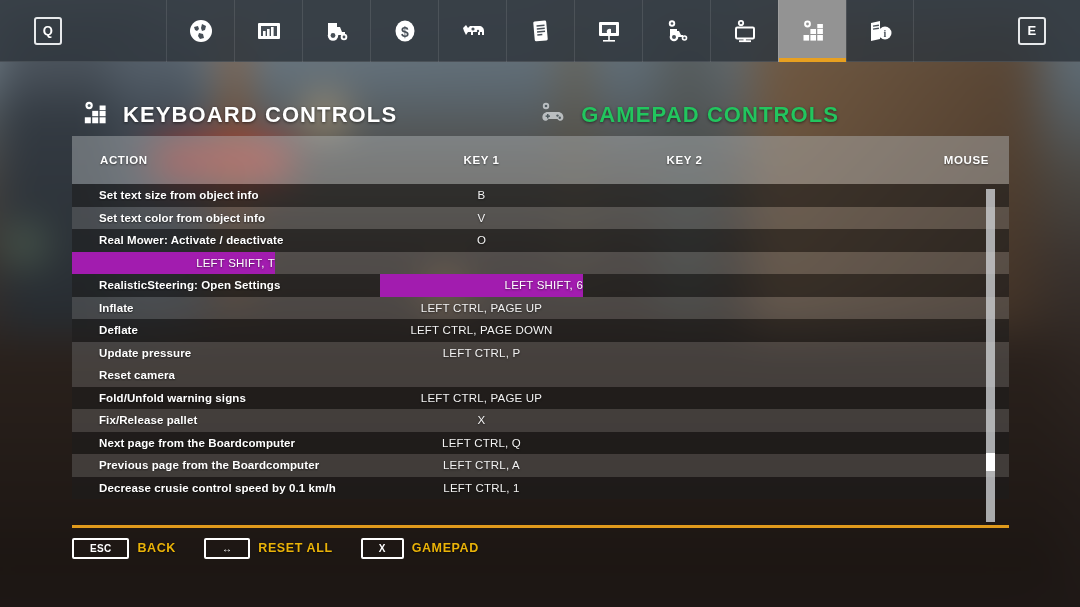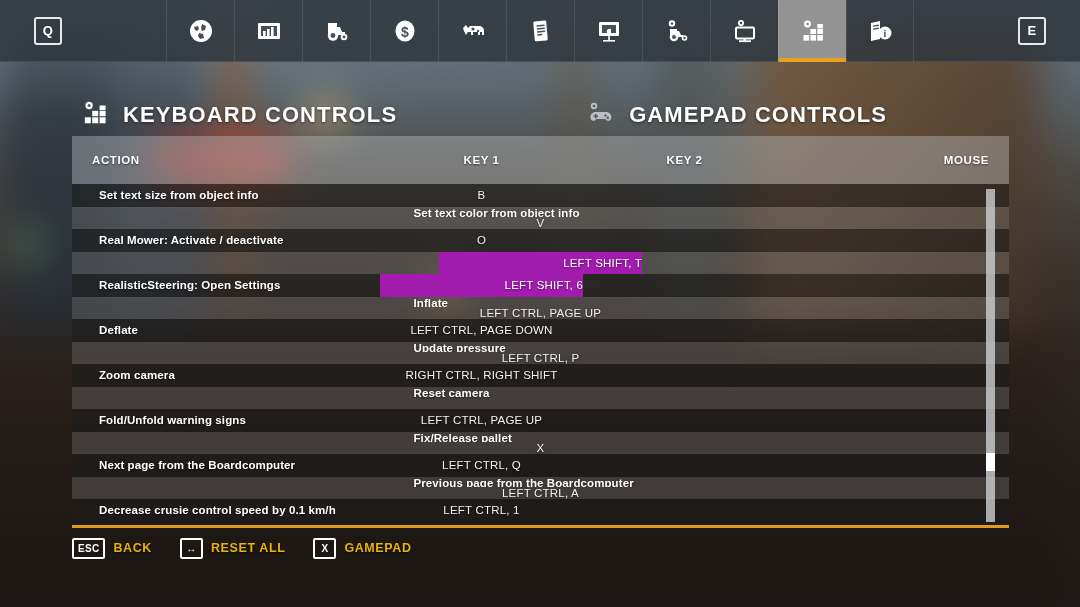--- a/index.html
+++ b/index.html
@@ -167,75 +167,74 @@
     left: 72px; top: 136px;
     width: 937px; height: 392px;
     border-bottom: 3px solid #e09a1c;
   }
   #panel-head {
     position: absolute;
     left: 72px; top: 94px;
     width: 937px; height: 42px;
     display: flex;
     align-items: center;
-    gap: 48px;
   }
   .panel-tab {
     display: flex;
     align-items: center;
     gap: 13px;
     cursor: pointer;
   }
   #panel-tab-keyboard { margin-left: 8px; }
   #panel-tab-gamepad { margin-left: 141px; }
   .panel-tab-label {
     font-size: 22px;
     font-weight: 700;
     letter-spacing: 1.1px;
     color: #ffffff;
     text-shadow: 0 1px 3px rgba(0,0,0,.55);
   }
-  .panel-tab.inactive .panel-tab-label { color: #ffffff; }
+  .panel-tab.inactive .panel-tab-label { color: #22c55e; }
   .panel-tab.inactive svg { opacity: .78; }
 
   
   #table-head {
     position: absolute;
     left: 0; top: 0;
     width: 937px; height: 48px;
     background: rgba(185,190,194,0.42);
     display: flex;
     align-items: center;
   }
   .th {
     font-size: 11.5px;
     font-weight: 700;
     color: #ffffff;
     letter-spacing: .6px;
     text-shadow: 0 1px 2px rgba(0,0,0,.5);
   }
-  .col-action { width: 308px; padding-left: 20px; }
+  .col-action { width: 308px; padding-left: 28px; }
   .col-key1   { width: 203px; text-align: center; }
   .col-key2   { width: 203px; text-align: center; }
   .col-mouse  { width: 203px; text-align: right; }
 
   #table-body {
     position: absolute;
     left: 0; top: 48px;
     width: 937px; height: 341px;
     overflow: hidden;
   }
   .row {
     height: 22.5px;
     display: flex;
     align-items: center;
     position: relative;
   }
   .row.even { background: rgba(28,28,28,0.56); }
-  .row.odd  { background: rgba(120,120,120,0.36); flex-direction: column; }
+  .row.odd  { background: rgba(120,120,120,0.36); }
 
   .td-action {
     width: 308px;
     padding-left: 27px;
     font-size: 11.5px;
     font-weight: 700;
     color: #ffffff;
     letter-spacing: .1px;
     text-shadow: 0 1px 2px rgba(0,0,0,.55);
     white-space: nowrap;
@@ -287,21 +286,21 @@
   .help-item {
     display: flex;
     align-items: center;
     gap: 8px;
     margin-right: 28px;
     cursor: pointer;
   }
   .help-key {
     min-width: 23px;
     height: 21px;
-    padding: 0 4px;
+    padding: 0 16px;
     border: 2px solid #ffffff;
     border-radius: 2px;
     display: flex; align-items: center; justify-content: center;
     color: #ffffff;
     font-size: 10px;
     font-weight: 700;
     letter-spacing: .3px;
   }
   .help-label {
     color: #eab308;
@@ -562,26 +561,20 @@
           <div class="td-key">LEFT CTRL, PAGE DOWN</div>
           <div class="td-key"></div>
           <div class="td-key"></div>
         </div>
         <div class="row odd">
           <div class="td-action">Update pressure</div>
           <div class="td-key">LEFT CTRL, P</div>
           <div class="td-key"></div>
           <div class="td-key"></div>
         </div>
-        <div class="row even">
-          <div class="td-action">Zoom camera</div>
-          <div class="td-key">RIGHT CTRL, RIGHT SHIFT</div>
-          <div class="td-key"></div>
-          <div class="td-key"></div>
-        </div>
         <div class="row odd">
           <div class="td-action">Reset camera</div>
           <div class="td-key"></div>
           <div class="td-key"></div>
           <div class="td-key"></div>
         </div>
         <div class="row even">
           <div class="td-action">Fold/Unfold warning signs</div>
           <div class="td-key">LEFT CTRL, PAGE UP</div>
           <div class="td-key"></div>

